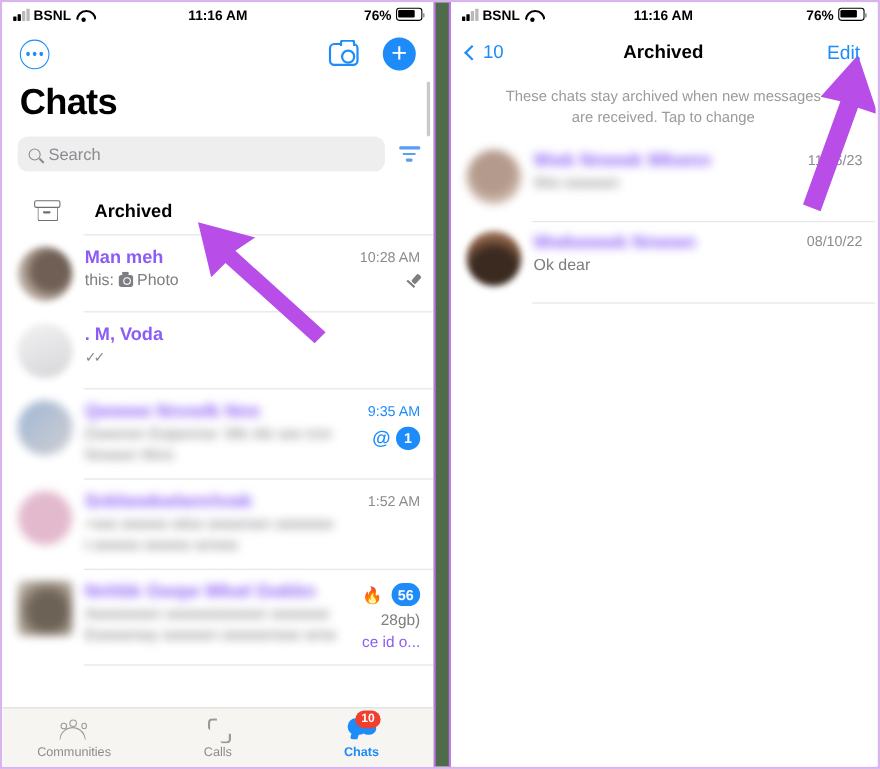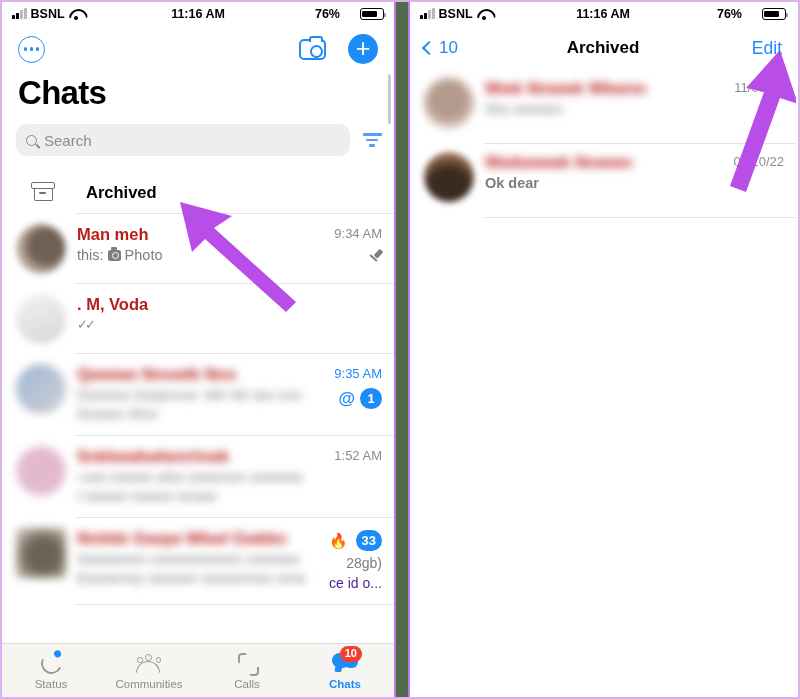--- a/index.html
+++ b/index.html
@@ -43,21 +43,21 @@
     font-size: 12.5px;
     font-weight: bold;
     color: #000;
     position: relative;
   }
   .sb-left { display: flex; align-items: center; gap: 4px; }
   .sb-center {
     position: absolute; left: 0; right: 0; text-align: center;
     font-size: 12.5px; font-weight: bold; pointer-events: none;
   }
-  .sb-right { margin-left: auto; display: flex; align-items: center; gap: 20px; z-index:2;}
+  .sb-right { margin-left: auto; display: flex; gap: 4px; z-index:2;}
 
   .signal-bars { display: flex; align-items: flex-end; gap: 1.4px; height: 10px; }
   .signal-bars i { width: 2.6px; background: #000; border-radius: .5px; display:block; }
   .signal-bars i:nth-child(1){height:4px;}
   .signal-bars i:nth-child(2){height:6.5px;}
   .signal-bars i:nth-child(3){height:9px;background:#b9b9b9;}
   .signal-bars i:nth-child(4){height:11px;background:#b9b9b9;}
 
   .wifi { width: 15px; height: 11px; position: relative; }
   .wifi::before{
@@ -125,21 +125,21 @@
   .archived-row{ height:44px; align-items:center; }
   .arch-icon{ width:24px;height:20px;margin-left:15px;margin-right:31px;position:relative;flex:none;}
   .arch-icon .lid{ width:24px;height:6.5px;border:1.8px solid #6e6e73;border-radius:2px;}
   .arch-icon .body{ width:19px;height:12px;border:1.8px solid #6e6e73;border-top:none;border-radius:0 0 2px 2px;margin:0.5px auto 0;position:relative;}
   .arch-icon .body::after{content:"";position:absolute;left:4.2px;top:3.2px;width:7px;height:1.8px;background:#6e6e73;border-radius:1px;}
   .arch-label{ font-size:16.5px; font-weight:700; color:#000; }
 
   .chat-row{ padding-top:10px; padding-bottom:10px; }
   .avatar{ width:50px;height:50px;border-radius:50%;flex:none;margin-right:11px;overflow:hidden;position:relative; }
   .chat-mid{ flex:1; min-width:0; padding-top:1px;}
-  .chat-name{ font-size:16.5px;font-weight:700;color:#b91c1c;white-space:nowrap;overflow:hidden; }
+  .chat-name{ font-size:16.5px;font-weight:700;color:#8b5cf6;white-space:nowrap;overflow:hidden; }
   .chat-msg{ font-size:14.5px;color:#7d7d82;margin-top:3px;display:flex;align-items:center;gap:4px;white-space:nowrap;overflow:hidden;}
   .chat-right{ text-align:right;flex:none;padding-top:2px;min-width:62px;display:flex;flex-direction:column;align-items:flex-end;gap:7px;}
   .chat-time{ font-size:13px;color:#8b8b90;white-space:nowrap;}
   .chat-time.blue{ color:#1d8cf8; }
   .pin{ width:14px;height:14px;position:relative;}
   .pin::before{content:"";position:absolute;left:4.5px;top:0;width:5px;height:9px;background:#7d7d82;border-radius:1.5px;transform:rotate(42deg);transform-origin:50% 100%;}
   .pin::after{content:"";position:absolute;left:1px;top:8.5px;width:9px;height:2px;background:#7d7d82;transform:rotate(42deg);}
   .badge{ background:#1d8cf8;color:#fff;border-radius:11px;min-width:22px;height:21px;font-size:13px;font-weight:600;display:inline-flex;align-items:center;justify-content:center;padding:0 6px;}
   .at{ color:#1d8cf8; font-size:17px; font-weight:600; margin-right:5px;}
   .inline-right{ display:flex;align-items:center;}
@@ -267,21 +267,21 @@
         <div class="avatar" style="background:radial-gradient(circle at 60% 45%, #6f5f55 0 38%, #b5a79c 62%, #e6e2de 100%); filter:blur(3px);"></div>
         <div class="chat-mid">
           <div class="chat-name">Man meh</div>
           <div class="chat-msg">
             <span>this:</span>
             <span class="photo-ico"></span>
             <span>Photo</span>
           </div>
         </div>
         <div class="chat-right">
-          <div class="chat-time">9:34 AM</div>
+          <div class="chat-time">10:28 AM</div>
           <div class="pin"></div>
         </div>
         <div class="sep"></div>
       </div>
 
       <div class="row chat-row">
         <div class="avatar" style="background:linear-gradient(160deg,#f2f2f3,#d6d6d9); filter:blur(3.5px);"></div>
         <div class="chat-mid">
           <div class="chat-name">. M, Voda</div>
           <div class="chat-msg">
@@ -336,39 +336,33 @@
           <div class="chat-msg">
             <span>Awwwwwn wwwwwwwwn  wwwww</span>
           </div>
           <div class="chat-msg">
             <span>Ewwwnwy  wwwwn wwwwnww wnw</span>
           </div>
         </div>
         <div class="chat-right" style="gap:4px;">
           <div class="inline-right" style="gap:7px;">
             <span style="font-size:15px;">🔥</span>
-            <span class="badge">33</span>
+            <span class="badge">56</span>
           </div>
           <div class="chat-time" style="font-size:14px;color:#7d7d82;">28gb)</div>
-          <div class="chat-time" style="font-size:14px;color:#4c1d95;">ce id o...</div>
+          <div class="chat-time" style="font-size:14px;color:#8b5cf6;">ce id o...</div>
         </div>
         <div class="sep"></div>
       </div>
 
     </div>
 
     <div class="scroll-ind"></div>
 
     <div class="tabbar">
-      <div class="tab">
-        <div class="tab-ico">
-            <span class="ic-status"></span>
-          </div>
-        <div class="tab-label">Status</div>
-      </div>
       <div class="tab">
         <div class="tab-ico">
             <span class="ic-comm">
               <i></i>
               <i></i>
               <i></i>
               <i></i>
             </span>
           </div>
         <div class="tab-label">Communities</div>
@@ -422,41 +416,42 @@
 
     <div class="nav2">
       <div class="back">
         <span class="chev"></span>
         <span>10</span>
       </div>
       <div class="nav2-title">Archived</div>
       <div class="edit">Edit</div>
     </div>
 
+    <div class="arch-note">These chats stay archived when new messages are received. Tap to change</div>
 
     <div>
       <div class="row chat-row" style="padding-bottom:16px;padding-top:8px;">
         <div class="avatar" style="background:radial-gradient(circle at 48% 42%, #b49a8c 0 45%, #d9c6bb 75%, #efe8e3 100%); filter:blur(4px);"></div>
         <div class="chat-mid blurred">
           <div class="chat-name">Wwk Nnwwk Wkwnn</div>
           <div class="chat-msg">
             <span>Ww  wwwwn</span>
           </div>
         </div>
         <div class="chat-right">
           <div class="chat-time">11/06/23</div>
         </div>
         <div class="sep"></div>
       </div>
 
       <div class="row chat-row" style="padding-bottom:16px;padding-top:8px;">
         <div class="avatar" style="background:radial-gradient(circle at 50% 75%, #3a2a20 0 45%, #8a5f45 70%, #cfb9ab 100%); filter:blur(3px);"></div>
         <div class="chat-mid">
           <div class="chat-name blurred">Wwkwwwk  Nnwwn</div>
-          <div class="chat-msg blurred-lite" style="filter:blur(0.7px);font-weight:bold;">
+          <div class="chat-msg blurred-lite" style="filter:blur(0.7px);">
             <span>Ok dear</span>
           </div>
         </div>
         <div class="chat-right">
           <div class="chat-time">08/10/22</div>
         </div>
         <div class="sep"></div>
       </div>
     </div>
 

